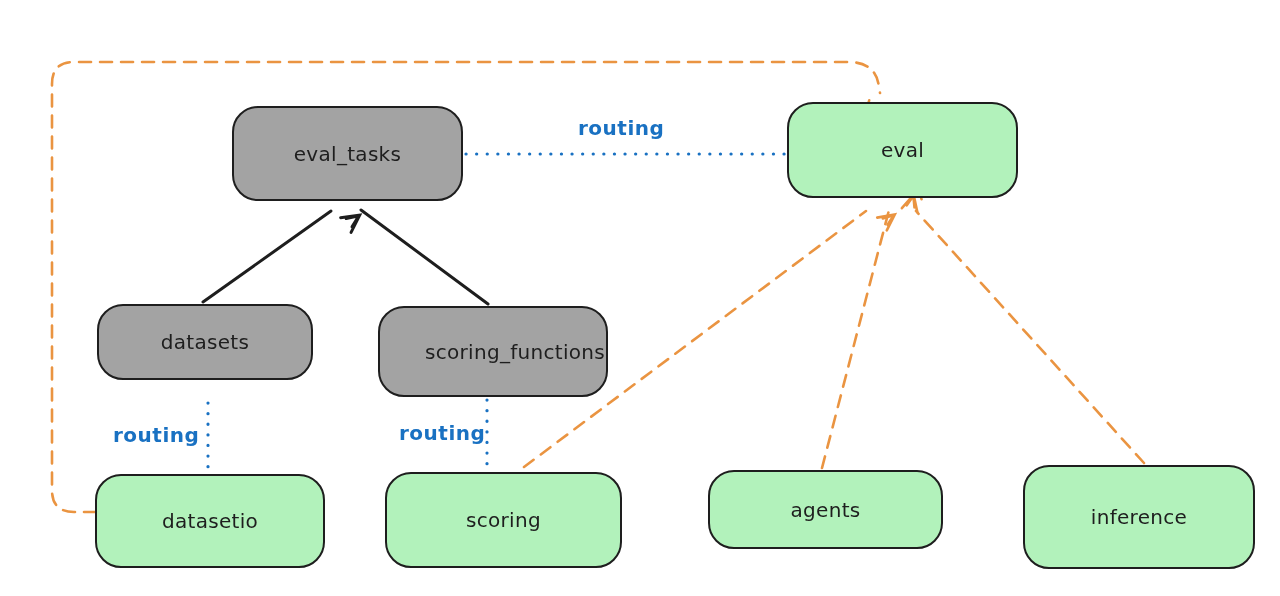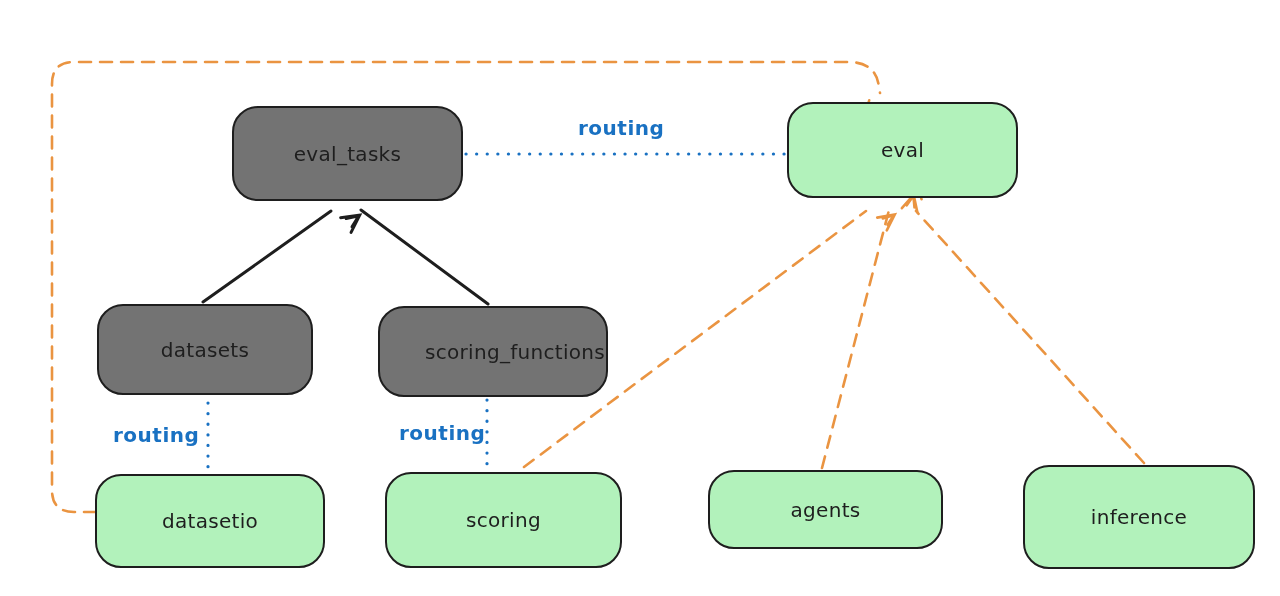--- a/index.html
+++ b/index.html
@@ -29,36 +29,36 @@
     align-items: center;
     justify-content: center;
     border: 2.5px solid #1e1e1e;
     border-radius: 26px;
     font-size: 20px;
     color: #1e1e1e;
     letter-spacing: 0.3px;
     box-sizing: border-box;
     z-index: 2;
   }
-  .node.blue  { background: #737373; }
+  .node.blue  { background: #a3a3a3; }
   .node.green { background: #b2f2bb; align-items: center; }
 
   .edge-label {
     position: absolute;
     color: #1971c2;
     font-size: 20px;
     font-weight: bold;
     letter-spacing: 0.5px;
     z-index: 3;
   }
 
   
   #n-eval_tasks        { left: 232px; top: 106px; width: 231px; height: 95px; }
   #n-eval              { left: 787px; top: 102px; width: 231px; height: 96px; }
-  #n-datasets          { left:  97px; top: 304px; width: 216px; height: 91px; }
+  #n-datasets          { left:  97px; top: 304px; width: 216px; height: 76px; }
   #n-scoring_functions { left: 378px; top: 306px; width: 230px; height: 91px; padding-left: 44px; }
   #n-datasetio         { left:  95px; top: 474px; width: 230px; height: 94px; }
   #n-scoring           { left: 385px; top: 472px; width: 237px; height: 96px; }
   #n-agents            { left: 708px; top: 470px; width: 235px; height: 79px; }
   #n-inference         { left: 1023px; top: 465px; width: 232px; height: 104px; }
 
   #lbl-routing-top  { left: 578px; top: 116px; }
   #lbl-routing-left { left: 113px; top: 423px; }
   #lbl-routing-mid  { left: 399px; top: 421px; }
 </style>

